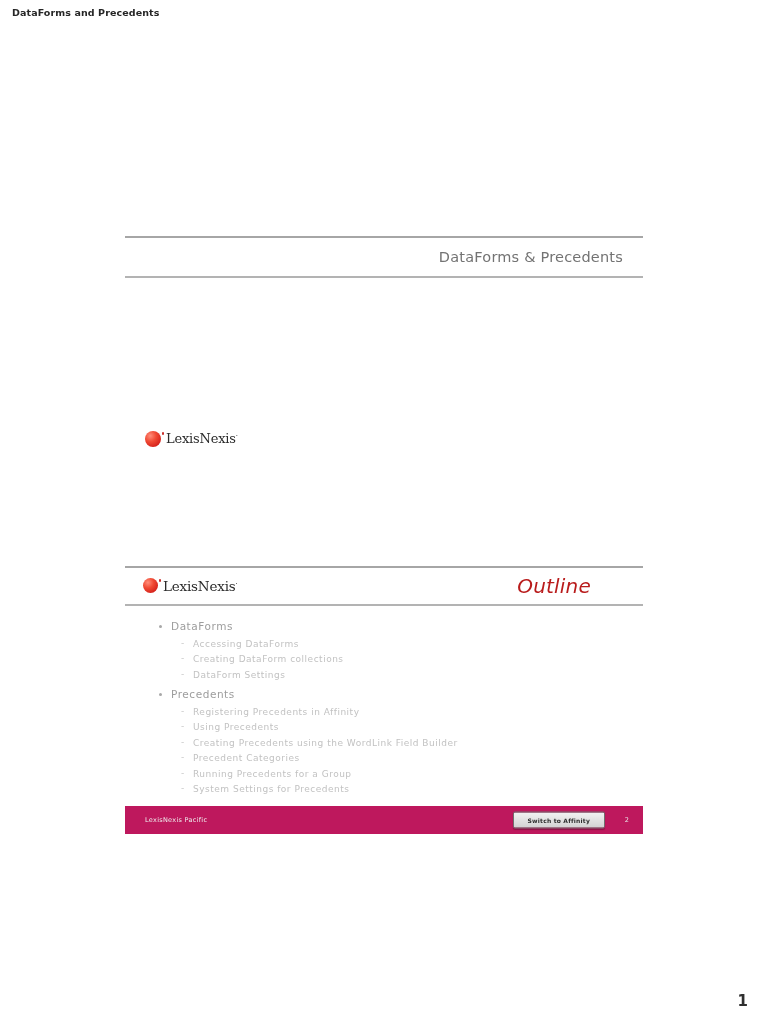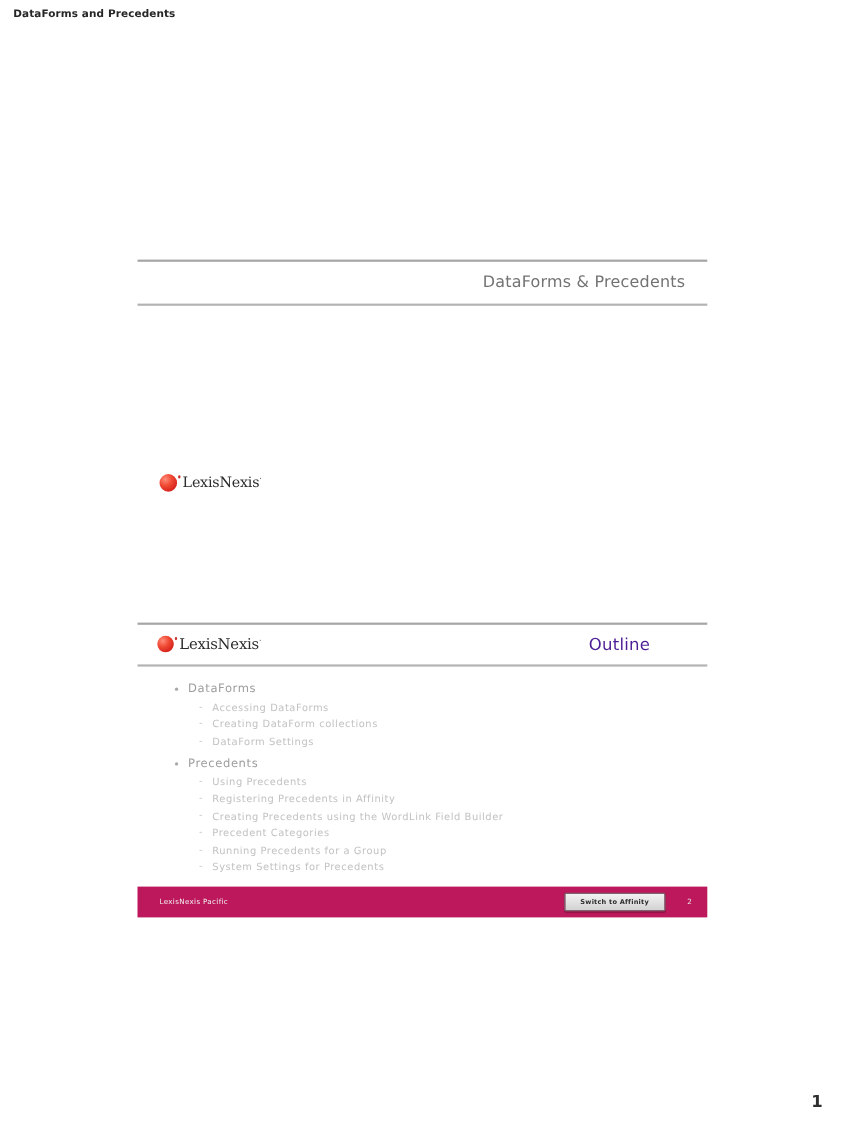--- a/index.html
+++ b/index.html
@@ -111,25 +111,26 @@
 
   .outline-band {
     height: 36px;
     display: flex;
     align-items: center;
     justify-content: space-between;
     padding: 0 0 0 18px;
     box-sizing: border-box;
   }
   .outline-title {
-    font-size: 15px;
-    color: #4c1d95;
+    font-size: 20px;
+    color: #b91c1c;
     letter-spacing: 0.2px;
     padding-right: 52px;
     white-space: nowrap;
+    font-style: italic;
   }
 
   
   .bullets {
     padding: 14px 0 0 32px;
   }
   .group { margin-bottom: 8px; }
 
   .bullet-l1 {
     position: relative;
@@ -254,22 +255,22 @@
 
     <div class="group">
       <div class="bullet-l1">DataForms</div>
       <div class="bullet-l2">Accessing DataForms</div>
       <div class="bullet-l2">Creating DataForm collections</div>
       <div class="bullet-l2">DataForm Settings</div>
     </div>
 
     <div class="group">
       <div class="bullet-l1">Precedents</div>
+      <div class="bullet-l2">Registering Precedents in Affinity</div>
       <div class="bullet-l2">Using Precedents</div>
-      <div class="bullet-l2">Registering Precedents in Affinity</div>
       <div class="bullet-l2">Creating Precedents using the WordLink Field Builder</div>
       <div class="bullet-l2">Precedent Categories</div>
       <div class="bullet-l2">Running Precedents for a Group</div>
       <div class="bullet-l2">System Settings for Precedents</div>
     </div>
 
   </div>
 
   <div class="footer-bar">
     <div class="footer-left">LexisNexis Pacific</div>

